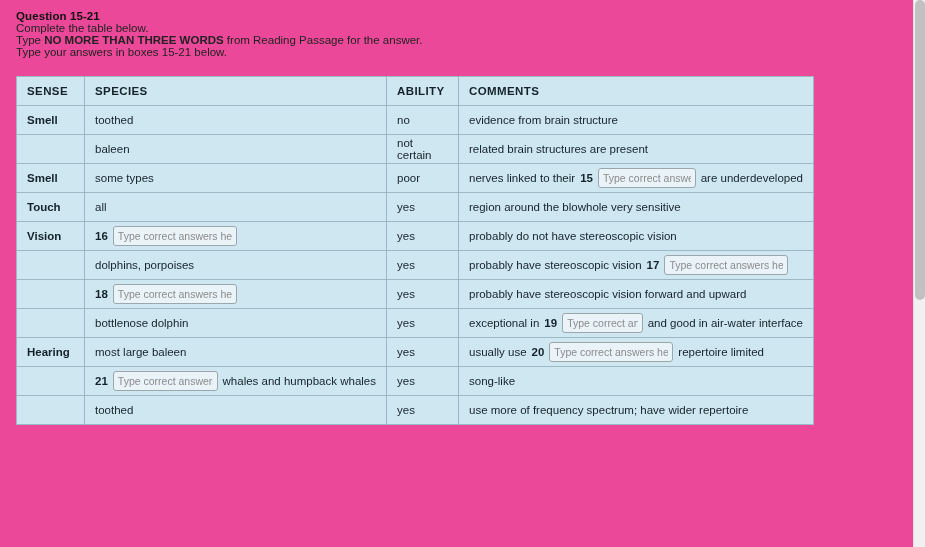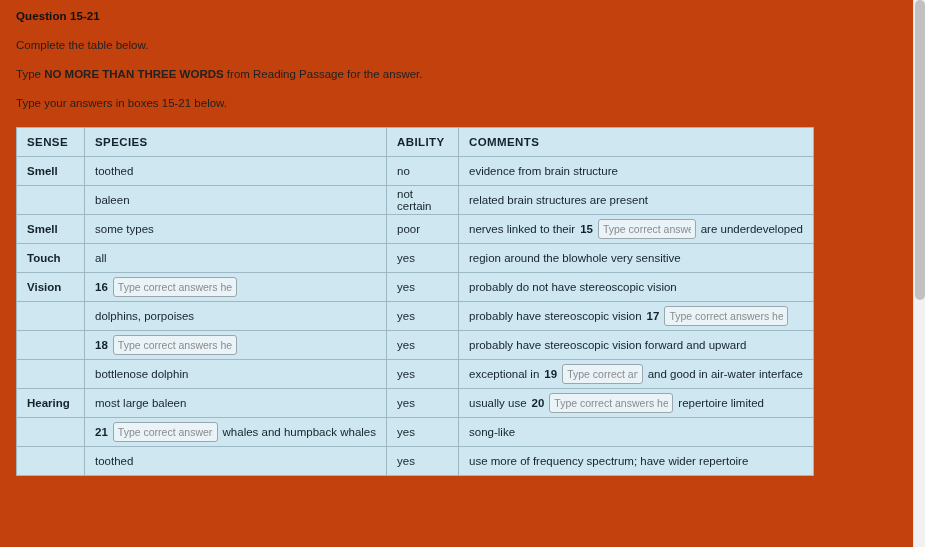--- a/index.html
+++ b/index.html
@@ -13,21 +13,21 @@
     width: 925px;
     height: 547px;
     overflow: hidden;
     position: relative;
   }
   .page {
     position: absolute;
     top: 0; left: 0;
     width: 913px;
     height: 547px;
-    background: #c2410c;
+    background: #ec4899;
     padding: 8px 16px 0 16px;
   }
   .scroll-track {
     position: absolute;
     top: 0; right: 0;
     width: 12px;
     height: 547px;
     background: #f1f1f1;
     border-left: 1px solid #e4e4e4;
   }
@@ -43,21 +43,20 @@
   .q-title {
     font-size: 11.5px;
     font-weight: bold;
     color: #111;
     margin: 2px 0 0 0;
     letter-spacing: 0.1px;
   }
   .instr {
     font-size: 11.5px;
     color: #222;
-    margin-top: 17px;
   }
   .instr b { font-weight: bold; }
 
   table.tbl {
     margin-top: 18px;
     border-collapse: collapse;
     width: 797px;
     table-layout: fixed;
   }
   table.tbl th, table.tbl td {

